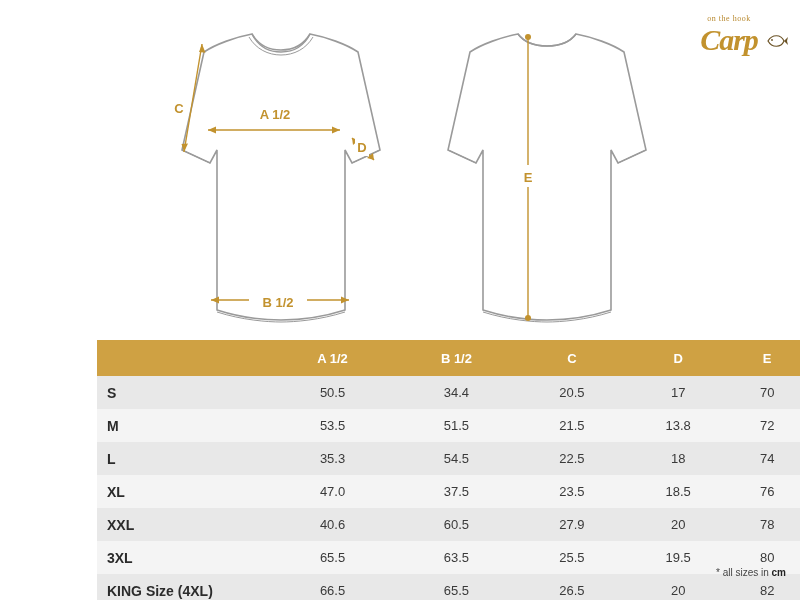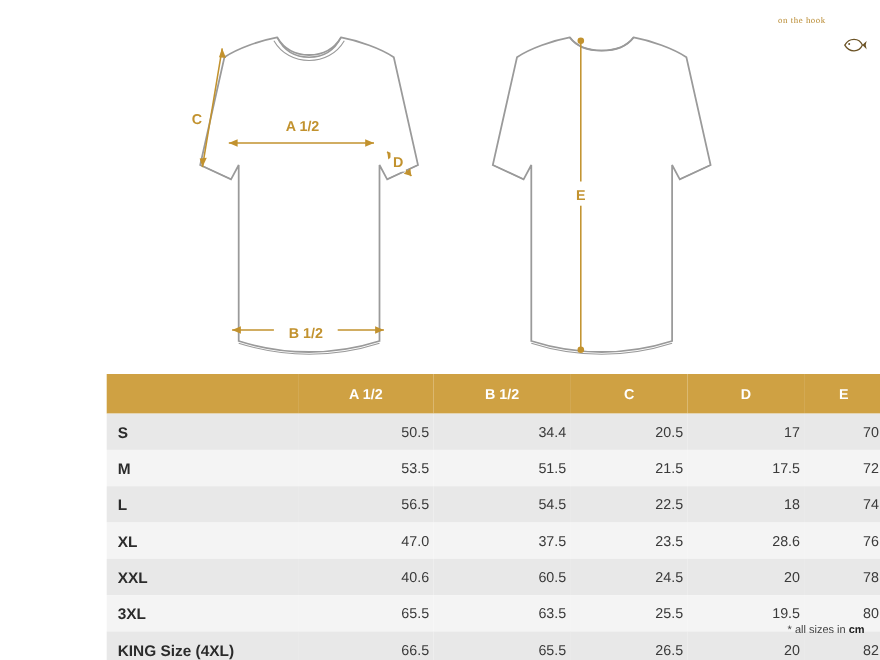--- a/index.html
+++ b/index.html
@@ -84,21 +84,21 @@
     text-align: center;
     height: 22px;
   }
   .size-table th.rowhead-col {
     text-align: left;
     padding-left: 10px;
     width: 160px;
   }
   .size-table td {
     padding: 6px 4px;
-    text-align: right;
+    text-align: center;
     font-size: 13px;
     color: #3a3a3a;
     height: 21px;
   }
   .size-table td.rowhead {
     text-align: left;
     padding-left: 10px;
     font-weight: bold;
     font-size: 14px;
     color: #2b2b2b;
@@ -122,20 +122,21 @@
     font-weight: bold;
   }
 </style>
 </head>
 <body>
 
 <div id="page">
 
   <div class="logo">
     <div class="logo-sub">on the hook</div>
+    <div class="logo-main">Carp</div>
     <svg class="logo-fish" viewBox="0 0 22 18">
       <path d="M2 9 C6 2, 15 2, 18 9 C15 16, 6 16, 2 9 Z" fill="none" stroke="#6b5326" stroke-width="1.2"></path>
       <path d="M18 9 L22 5 L21 9 L22 13 Z" fill="#6b5326"></path>
       <circle cx="6" cy="8" r="0.9" fill="#6b5326"></circle>
     </svg>
   </div>
 
   <svg class="diagram" viewBox="0 0 800 340">
 
     <g>
@@ -240,44 +241,44 @@
         <td>34.4</td>
         <td>20.5</td>
         <td>17</td>
         <td>70</td>
       </tr>
       <tr class="even">
         <td class="rowhead">M</td>
         <td>53.5</td>
         <td>51.5</td>
         <td>21.5</td>
-        <td>17.5</td>
+        <td>13.8</td>
         <td>72</td>
       </tr>
       <tr class="odd">
         <td class="rowhead">L</td>
-        <td>56.5</td>
+        <td>35.3</td>
         <td>54.5</td>
         <td>22.5</td>
         <td>18</td>
         <td>74</td>
       </tr>
       <tr class="even">
         <td class="rowhead">XL</td>
         <td>47.0</td>
         <td>37.5</td>
         <td>23.5</td>
-        <td>28.6</td>
+        <td>18.5</td>
         <td>76</td>
       </tr>
       <tr class="odd">
         <td class="rowhead">XXL</td>
         <td>40.6</td>
         <td>60.5</td>
-        <td>24.5</td>
+        <td>27.9</td>
         <td>20</td>
         <td>78</td>
       </tr>
       <tr class="even">
         <td class="rowhead">3XL</td>
         <td>65.5</td>
         <td>63.5</td>
         <td>25.5</td>
         <td>19.5</td>
         <td>80</td>

